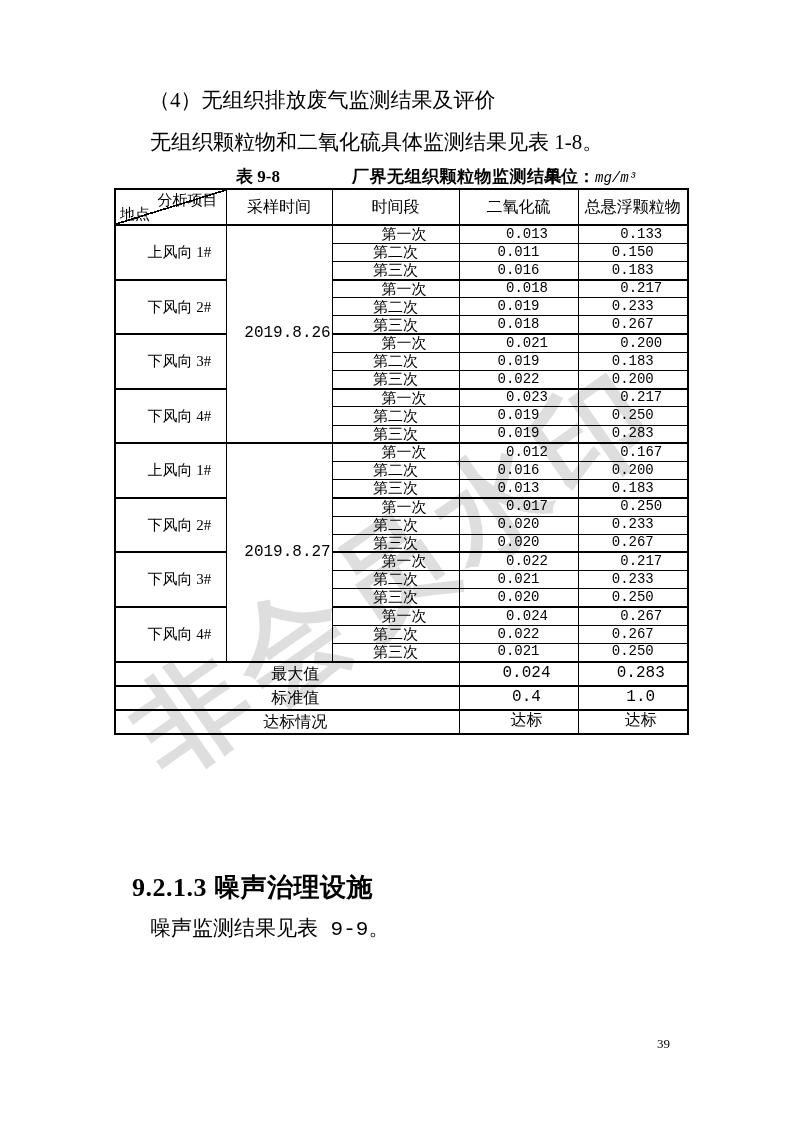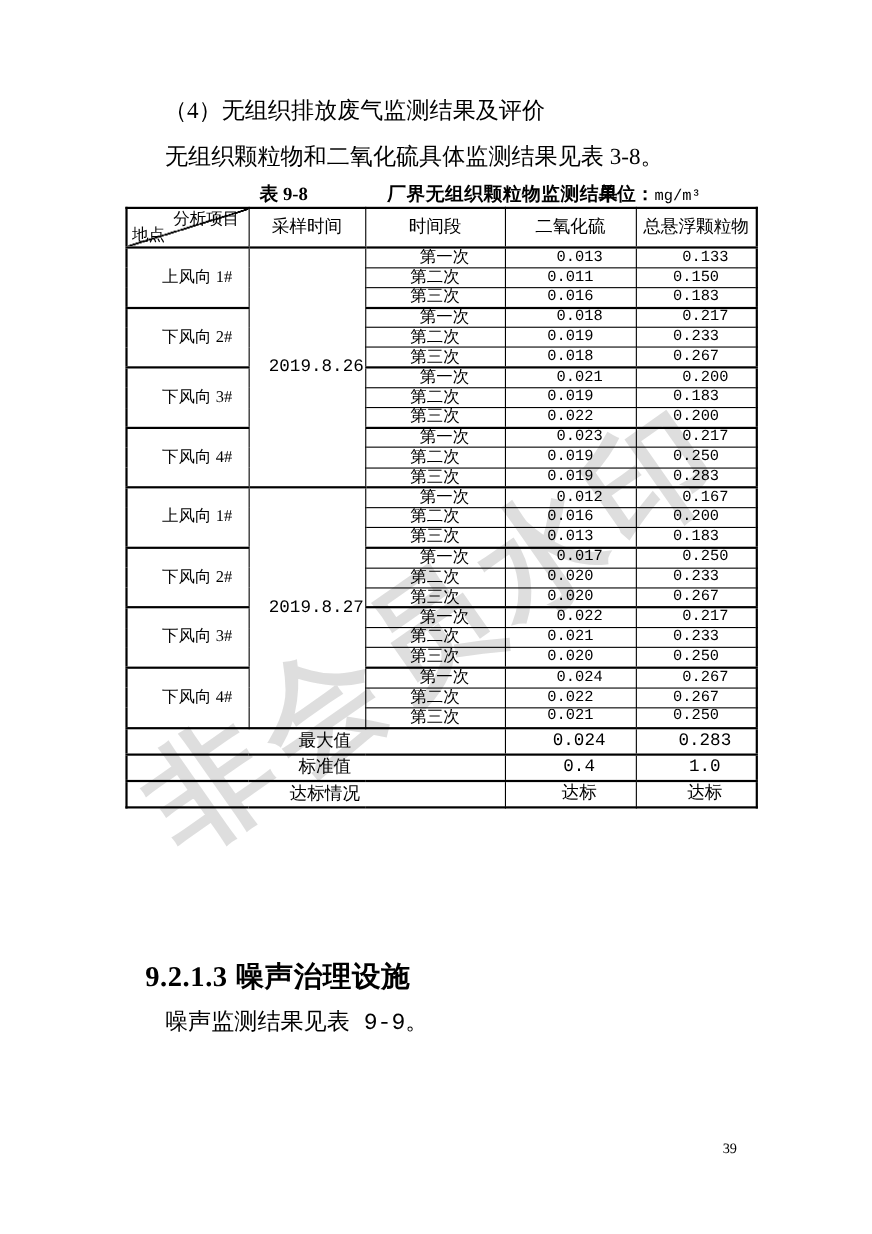--- a/index.html
+++ b/index.html
@@ -9,21 +9,21 @@
         font-family:"Liberation Sans","DejaVu Sans",sans-serif;font-weight:bold;
         font-size:112px;letter-spacing:10px;color:#9a9a9a;opacity:0.32;
         transform:rotate(-35deg);transform-origin:center;z-index:0;pointer-events:none;}
   .intro-heading{position:absolute;left:149px;top:86px;font-size:21px;z-index:1;}
   .intro-paragraph{position:absolute;left:150px;top:128px;font-size:21px;z-index:1;}
   .table-caption{position:absolute;left:114px;top:165px;width:573px;height:22px;
         font-size:17px;font-weight:bold;z-index:1;text-align:center;}
   .cap-label{position:absolute;left:122px;top:0;}
   .cap-title{position:absolute;left:238px;top:0;letter-spacing:0.5px;}
   .cap-unit{position:absolute;left:430px;top:0;}
-  .cap-unit .unit-val{font-weight:normal;font-size:14px;font-family:"Liberation Mono","DejaVu Sans Mono",monospace;}
+  .cap-unit .unit-val{font-weight:normal;font-size:14px;font-family:"Liberation Mono","DejaVu Sans Mono",monospace;font-style:italic;}
   table.monitor-table{position:absolute;left:114px;top:188px;width:573px;z-index:1;
         border-collapse:collapse;table-layout:fixed;text-align:center;font-size:15px;
         border:2px solid #000;}
   .monitor-table th,.monitor-table td{border:1px solid #000;padding:0;font-weight:normal;
         overflow:hidden;line-height:1.1;}
   .monitor-table thead tr{height:36px;}
   .monitor-table thead th{border-bottom:2px solid #000;font-size:16px;}
   .monitor-table tbody tr{height:18.2px;}
   .monitor-table tr.group-start td{border-top:2px solid #000;padding-left:17px;}
   .monitor-table td.loc{font-size:15px;}
@@ -46,21 +46,21 @@
   .page-number{position:absolute;left:657px;top:1036px;font-size:13px;z-index:1;}
 </style>
 </head>
 <body>
 
 <div class="page">
 
   <div class="watermark">非会员水印</div>
 
   <div class="intro-heading">（4）无组织排放废气监测结果及评价</div>
-  <div class="intro-paragraph">无组织颗粒物和二氧化硫具体监测结果见表 3-8。</div>
+  <div class="intro-paragraph">无组织颗粒物和二氧化硫具体监测结果见表 1-8。</div>
 
   <div class="table-caption">
     <span class="cap-label">表 9-8</span>
     <span class="cap-title">厂界无组织颗粒物监测结果</span>
     <span class="cap-unit"><span>单位：</span><span class="unit-val">mg/m³</span></span>
   </div>
 
   <table class="monitor-table">
     <colgroup>
       <col style="width:111px">

